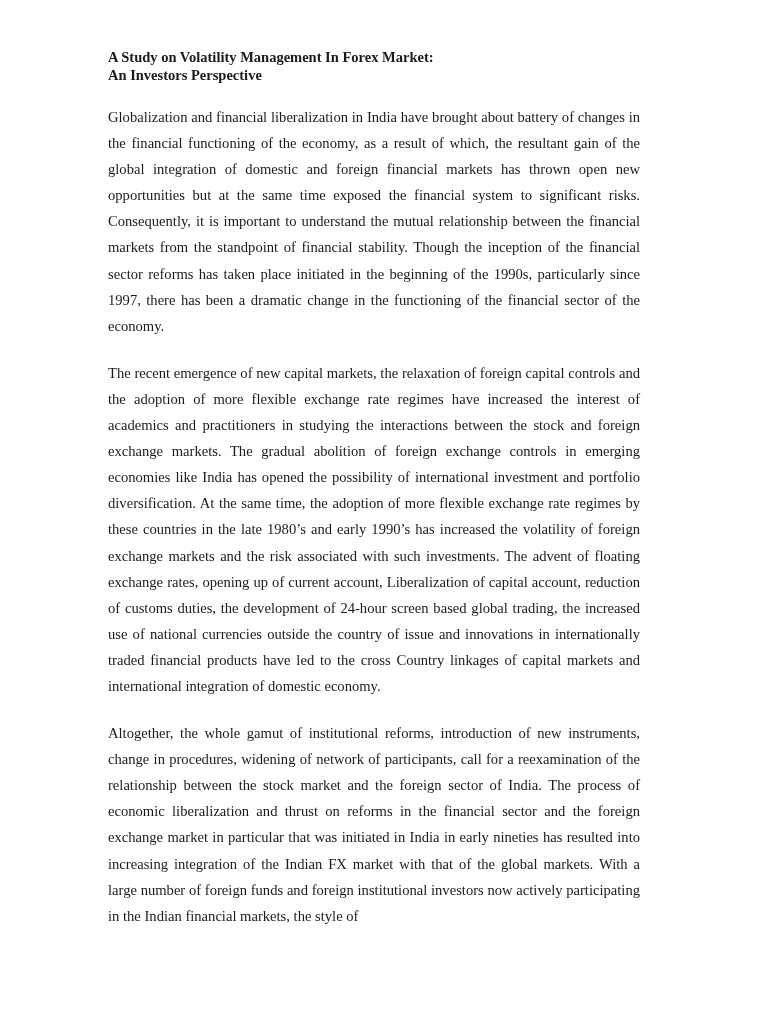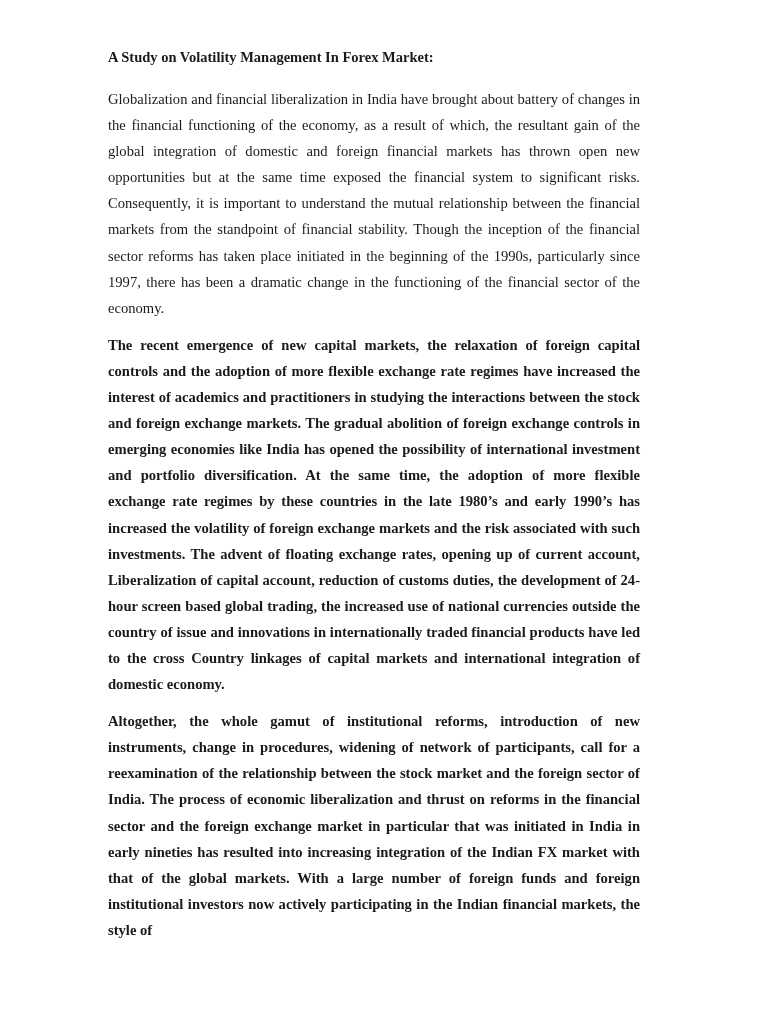--- a/index.html
+++ b/index.html
@@ -38,27 +38,27 @@
     .para {
       font-size: 14.6px;
       line-height: 26.1px;
       text-align: justify;
       margin: 0;
     }
     .para.first {
       margin-top: 20px;
     }
     .para + .para {
-      margin-top: 11px;
-      font-weight: bold;
+      margin-top: 21px;
     }
   </style>
 </head>
 <body>
 
 <div class="page">
   <p class="doc-title">A Study on Volatility Management In Forex Market:</p>
+  <p class="doc-title">An Investors Perspective</p>
 
 
   <p class="para first">Globalization and financial liberalization in India have brought about battery of changes in the financial functioning of the economy, as a result of which, the resultant gain of the global integration of domestic and foreign financial markets has thrown open new opportunities but at the same time exposed the financial system to significant risks. Consequently, it is important to understand the mutual relationship between the financial markets from the standpoint of financial stability. Though the inception of the financial sector reforms has taken place initiated in the beginning of the 1990s, particularly since 1997, there has been a dramatic change in the functioning of the financial sector of the economy.</p>
   <p class="para">The recent emergence of new capital markets, the relaxation of foreign capital controls and the adoption of more flexible exchange rate regimes have increased the interest of academics and practitioners in studying the interactions between the stock and foreign exchange markets. The gradual abolition of foreign exchange controls in emerging economies like India has opened the possibility of international investment and portfolio diversification. At the same time, the adoption of more flexible exchange rate regimes by these countries in the late 1980’s and early 1990’s has increased the volatility of foreign exchange markets and the risk associated with such investments. The advent of floating exchange rates, opening up of current account, Liberalization of capital account, reduction of customs duties, the development of 24-hour screen based global trading, the increased use of national currencies outside the country of issue and innovations in internationally traded financial products have led to the cross Country linkages of capital markets and international integration of domestic economy.</p>
   <p class="para">Altogether, the whole gamut of institutional reforms, introduction of new instruments, change in procedures, widening of network of participants, call for a reexamination of the relationship between the stock market and the foreign sector of India. The process of economic liberalization and thrust on reforms in the financial sector and the foreign exchange market in particular that was initiated in India in early nineties has resulted into increasing integration of the Indian FX market with that of the global markets. With a large number of foreign funds and foreign institutional investors now actively participating in the Indian financial markets, the style of</p>
 </div>
 
 </body></html>

